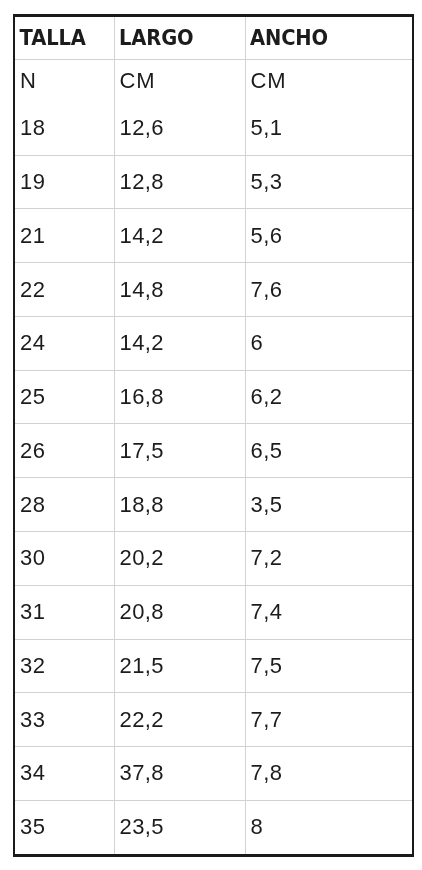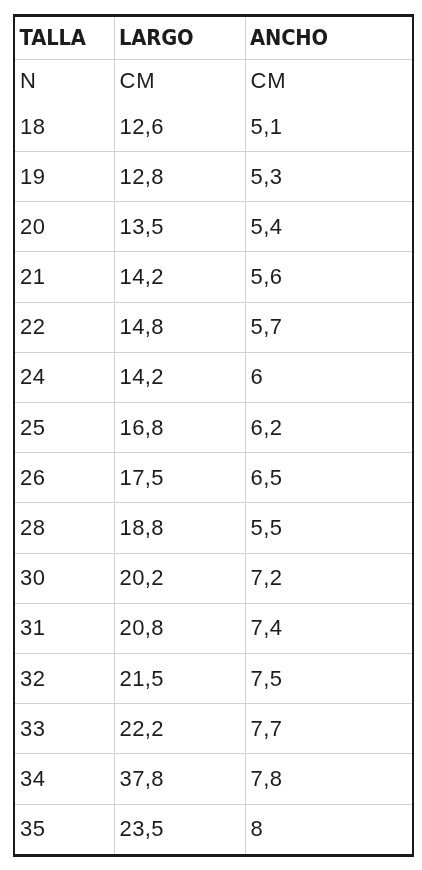--- a/index.html
+++ b/index.html
@@ -117,53 +117,48 @@
         <td class="data-cell">18</td>
         <td class="data-cell">12,6</td>
         <td class="data-cell">5,1</td>
       </tr>
       <tr>
         <td class="data-cell">19</td>
         <td class="data-cell">12,8</td>
         <td class="data-cell">5,3</td>
       </tr>
       <tr>
-        <td class="data-cell">20</td>
-        <td class="data-cell">13,5</td>
-        <td class="data-cell">5,4</td>
-      </tr>
-      <tr>
         <td class="data-cell">21</td>
         <td class="data-cell">14,2</td>
         <td class="data-cell">5,6</td>
       </tr>
       <tr>
         <td class="data-cell">22</td>
         <td class="data-cell">14,8</td>
-        <td class="data-cell">5,7</td>
+        <td class="data-cell">7,6</td>
       </tr>
       <tr>
         <td class="data-cell">24</td>
         <td class="data-cell">14,2</td>
         <td class="data-cell">6</td>
       </tr>
       <tr>
         <td class="data-cell">25</td>
         <td class="data-cell">16,8</td>
         <td class="data-cell">6,2</td>
       </tr>
       <tr>
         <td class="data-cell">26</td>
         <td class="data-cell">17,5</td>
         <td class="data-cell">6,5</td>
       </tr>
       <tr>
         <td class="data-cell">28</td>
         <td class="data-cell">18,8</td>
-        <td class="data-cell">5,5</td>
+        <td class="data-cell">3,5</td>
       </tr>
       <tr>
         <td class="data-cell">30</td>
         <td class="data-cell">20,2</td>
         <td class="data-cell">7,2</td>
       </tr>
       <tr>
         <td class="data-cell">31</td>
         <td class="data-cell">20,8</td>
         <td class="data-cell">7,4</td>

